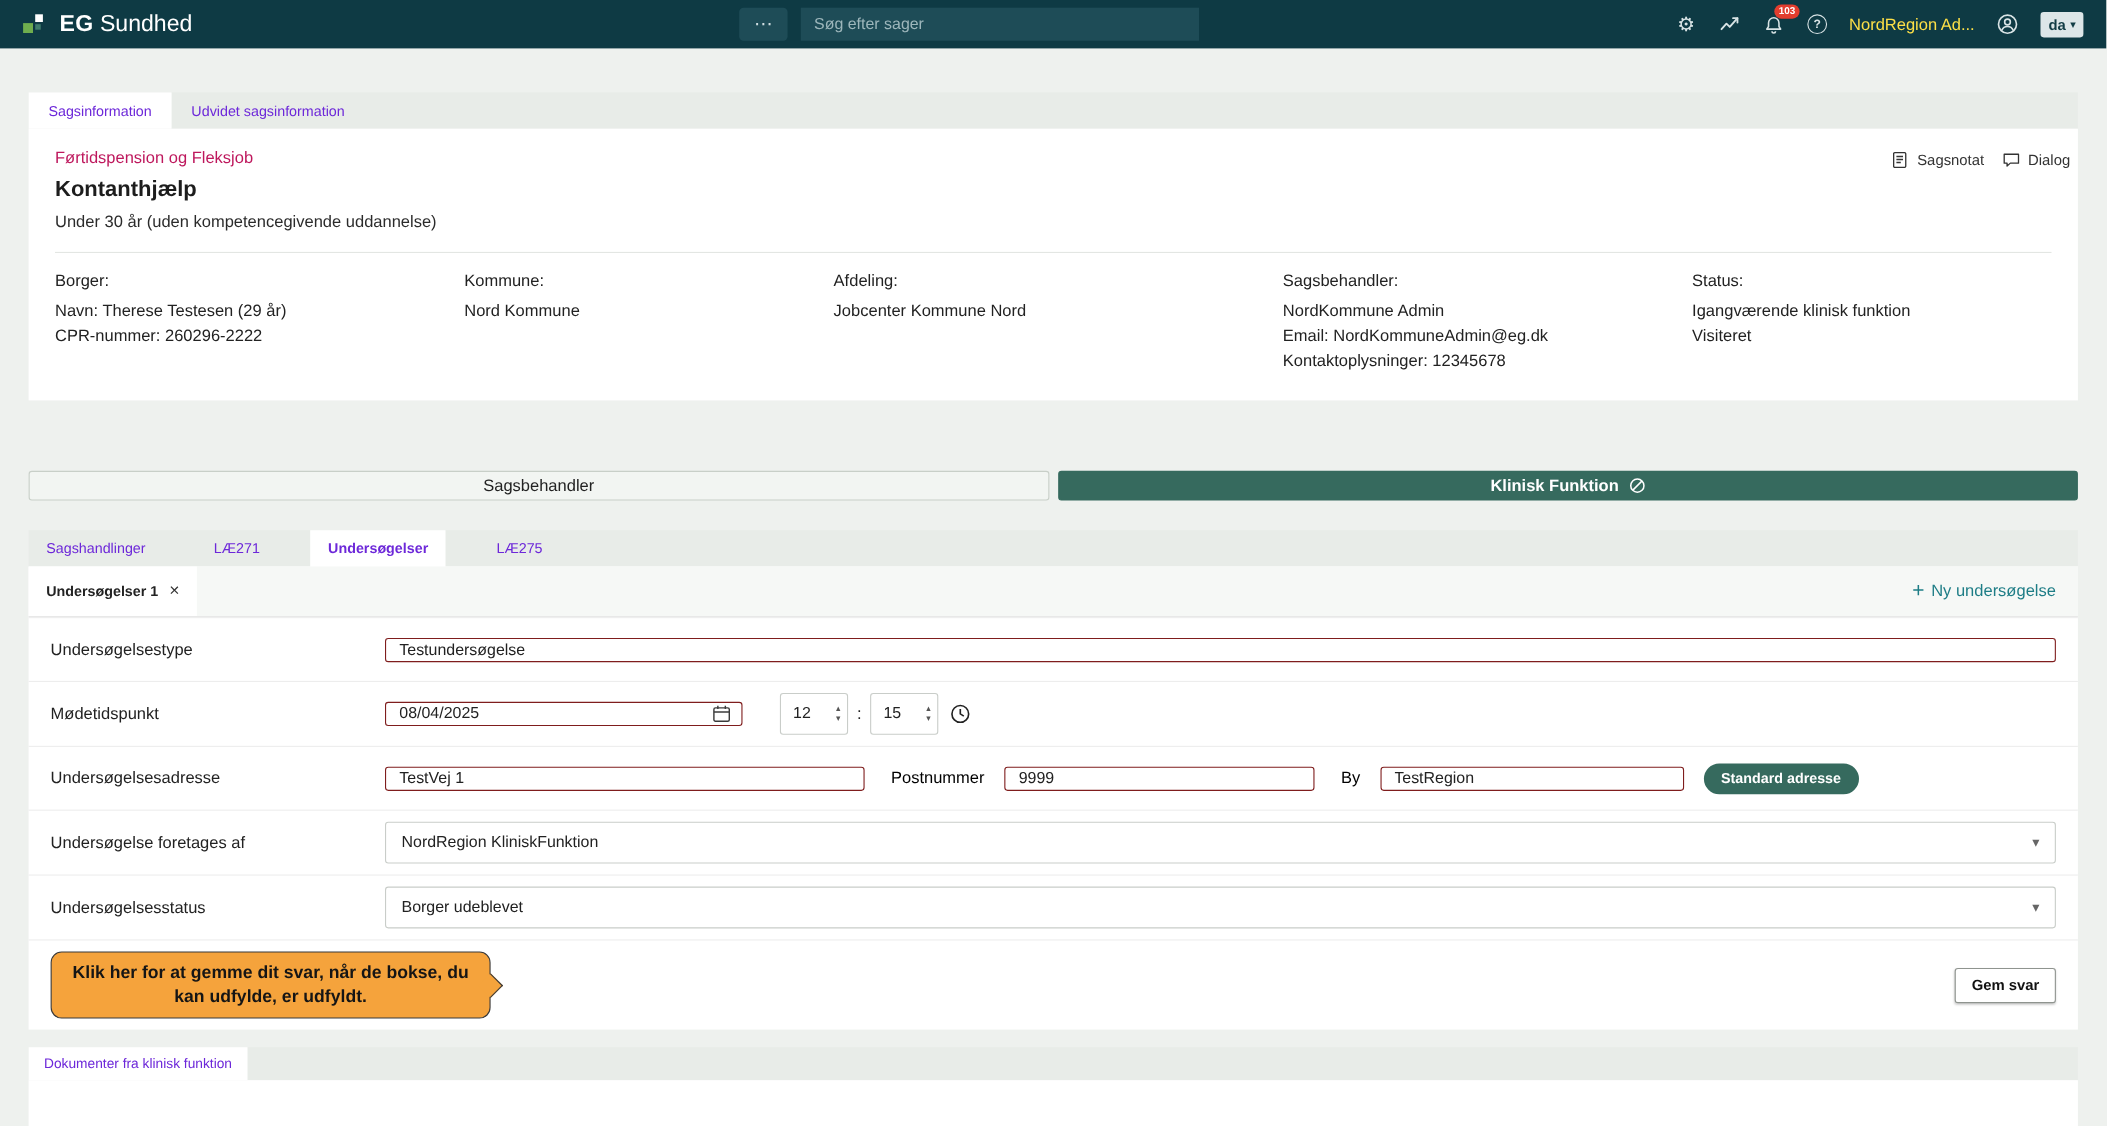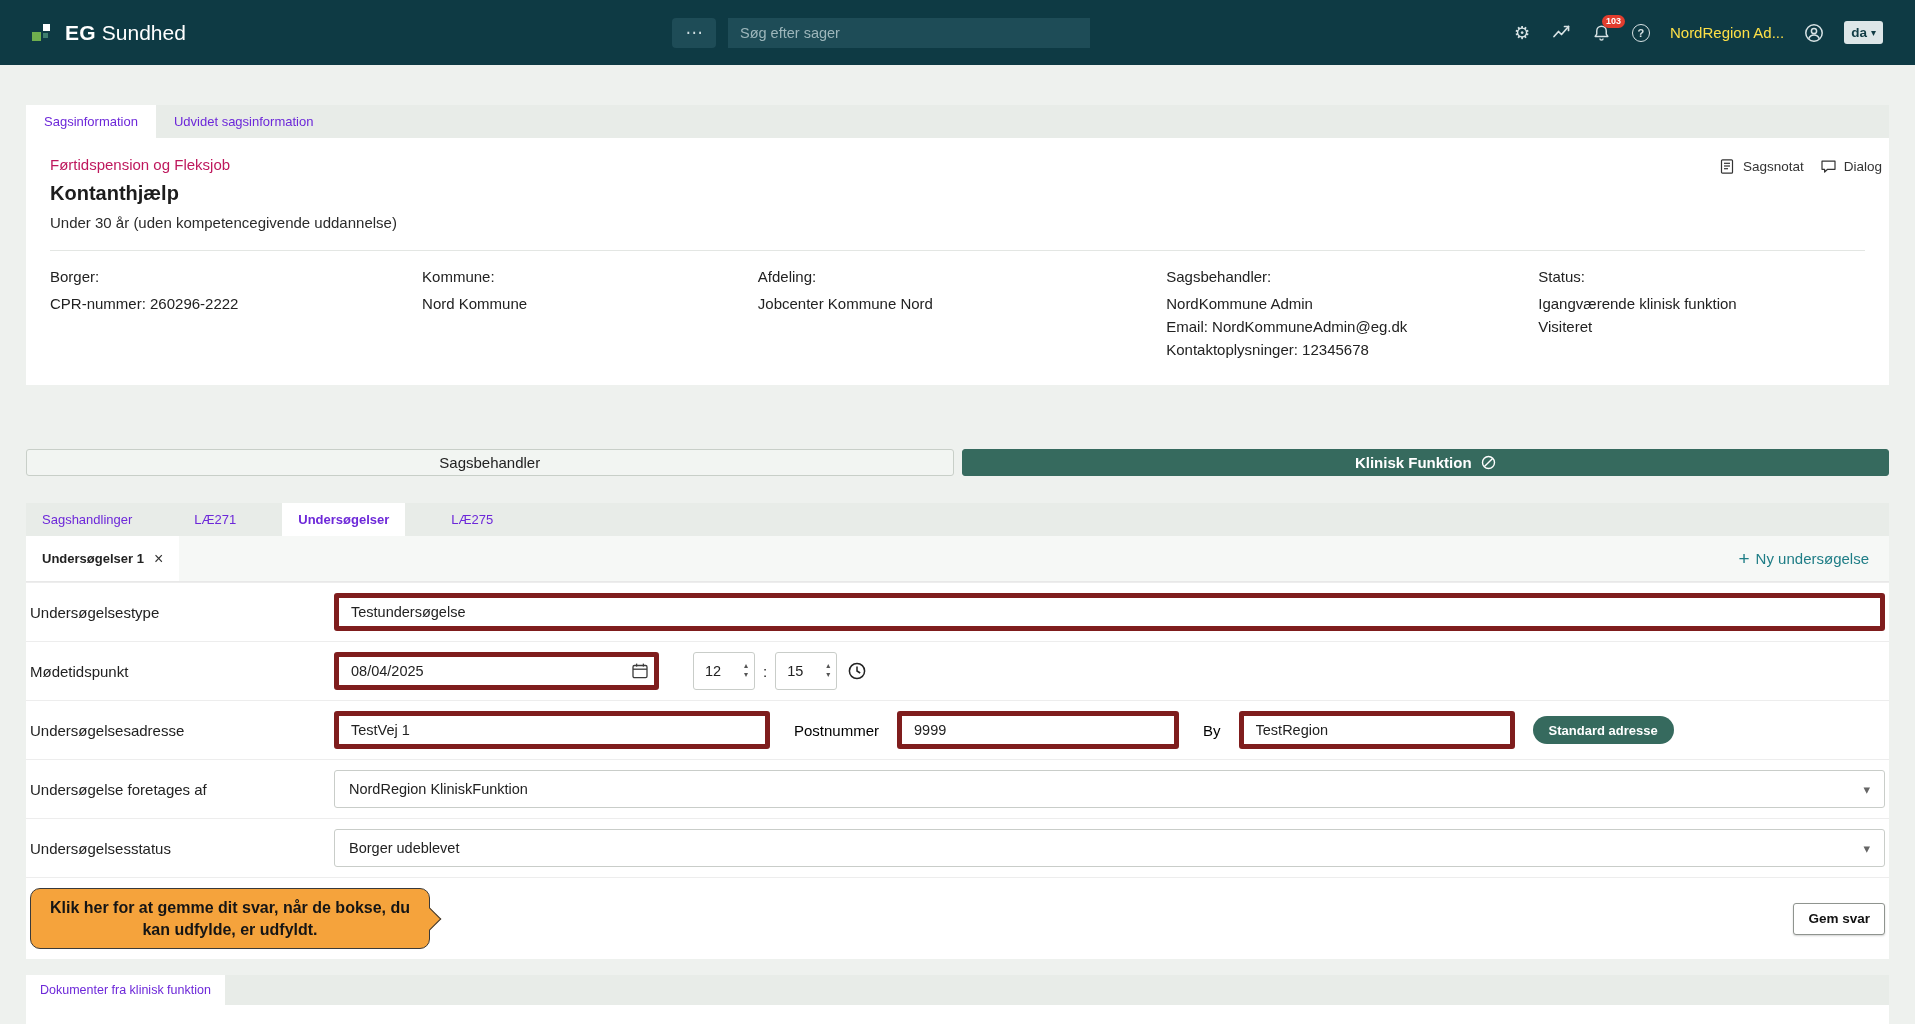--- a/index.html
+++ b/index.html
@@ -5,22 +5,22 @@
   * { margin:0; padding:0; box-sizing:border-box; }
   html,body { width:1915px; height:1024px; overflow:hidden; }
   body {
     font-family:"Liberation Sans","DejaVu Sans",sans-serif;
     background:#eef1ee; color:#222;
   }
   input, button { font-family:inherit; }
 
   
   .topbar {
-    position:relative; height:65px; background:#0e3a44;
-    display:flex; align-items:center; padding:0 32px; color:#fff;
+    position:relative; height:44px; background:#0e3a44;
+    display:flex; align-items:center; padding:0 21px; color:#fff;
   }
   .brand { display:flex; align-items:center; gap:11px; font-size:21px; }
   .logo { position:relative; width:22px; height:22px; flex:0 0 auto; }
   .logo i { position:absolute; display:block; }
   .logo .sq-a { left:0; top:10px; width:9px; height:9px; background:#6fae4e; }
   .logo .sq-b { left:11px; top:2px; width:7px; height:7px; background:#ffffff; }
   .logo .sq-c { left:11px; top:11px; width:5px; height:5px; background:#3f7d6d; }
   .brand b { font-weight:bold; letter-spacing:.3px; }
   .topbar-center {
     position:absolute; left:672px; top:50%; transform:translateY(-50%);
@@ -103,26 +103,26 @@
   }
   .item-tab .close { font-size:16px; font-weight:normal; color:#333; cursor:pointer; }
   .new-link {
     display:flex; align-items:center; gap:6px; color:#1e7d86; font-size:15px;
     cursor:pointer; text-decoration:none; align-self:center;
   }
   .new-link .plus { font-size:19px; line-height:15px; }
 
   .frow {
     display:flex; align-items:center; min-height:58px;
-    padding:10px 4px; border-top:1px solid #ededed;
+    padding:10px 20px; border-top:1px solid #ededed;
   }
   .frow:first-of-type { border-top:none; }
   .flabel { width:304px; flex:0 0 304px; font-size:15px; color:#222; }
   .tinput {
-    height:38px; border:5px solid #7f1d1d; border-radius:3px; background:#fff;
+    height:22px; border:1px solid #7f1d1d; border-radius:3px; background:#fff;
     font-size:14.5px; color:#222; padding:0 12px; outline:none;
   }
   .grow { flex:1; }
 
   .date-wrap { position:relative; width:325px; }
   .date-wrap .tinput { width:100%; padding-right:38px; }
   .cal { position:absolute; right:10px; top:50%; transform:translateY(-50%); cursor:pointer; display:flex; }
 
   .time-group { display:flex; align-items:center; margin-left:34px; gap:8px; }
   .spin {
@@ -252,20 +252,21 @@
         <span>Dialog</span>
       </span>
     </div>
     <div class="category">Førtidspension og Fleksjob</div>
     <h1 class="title">Kontanthjælp</h1>
     <div class="subtitle">Under 30 år (uden kompetencegivende uddannelse)</div>
     <hr class="divider">
     <div class="info-grid">
       <div class="icol">
         <div class="ilabel">Borger:</div>
+        <div class="iline">Navn: Therese Testesen (29 år)</div>
         <div class="iline">CPR-nummer: 260296-2222</div>
       </div>
       <div class="icol">
         <div class="ilabel">Kommune:</div>
         <div class="iline">Nord Kommune</div>
       </div>
       <div class="icol">
         <div class="ilabel">Afdeling:</div>
         <div class="iline">Jobcenter Kommune Nord</div>
       </div>

